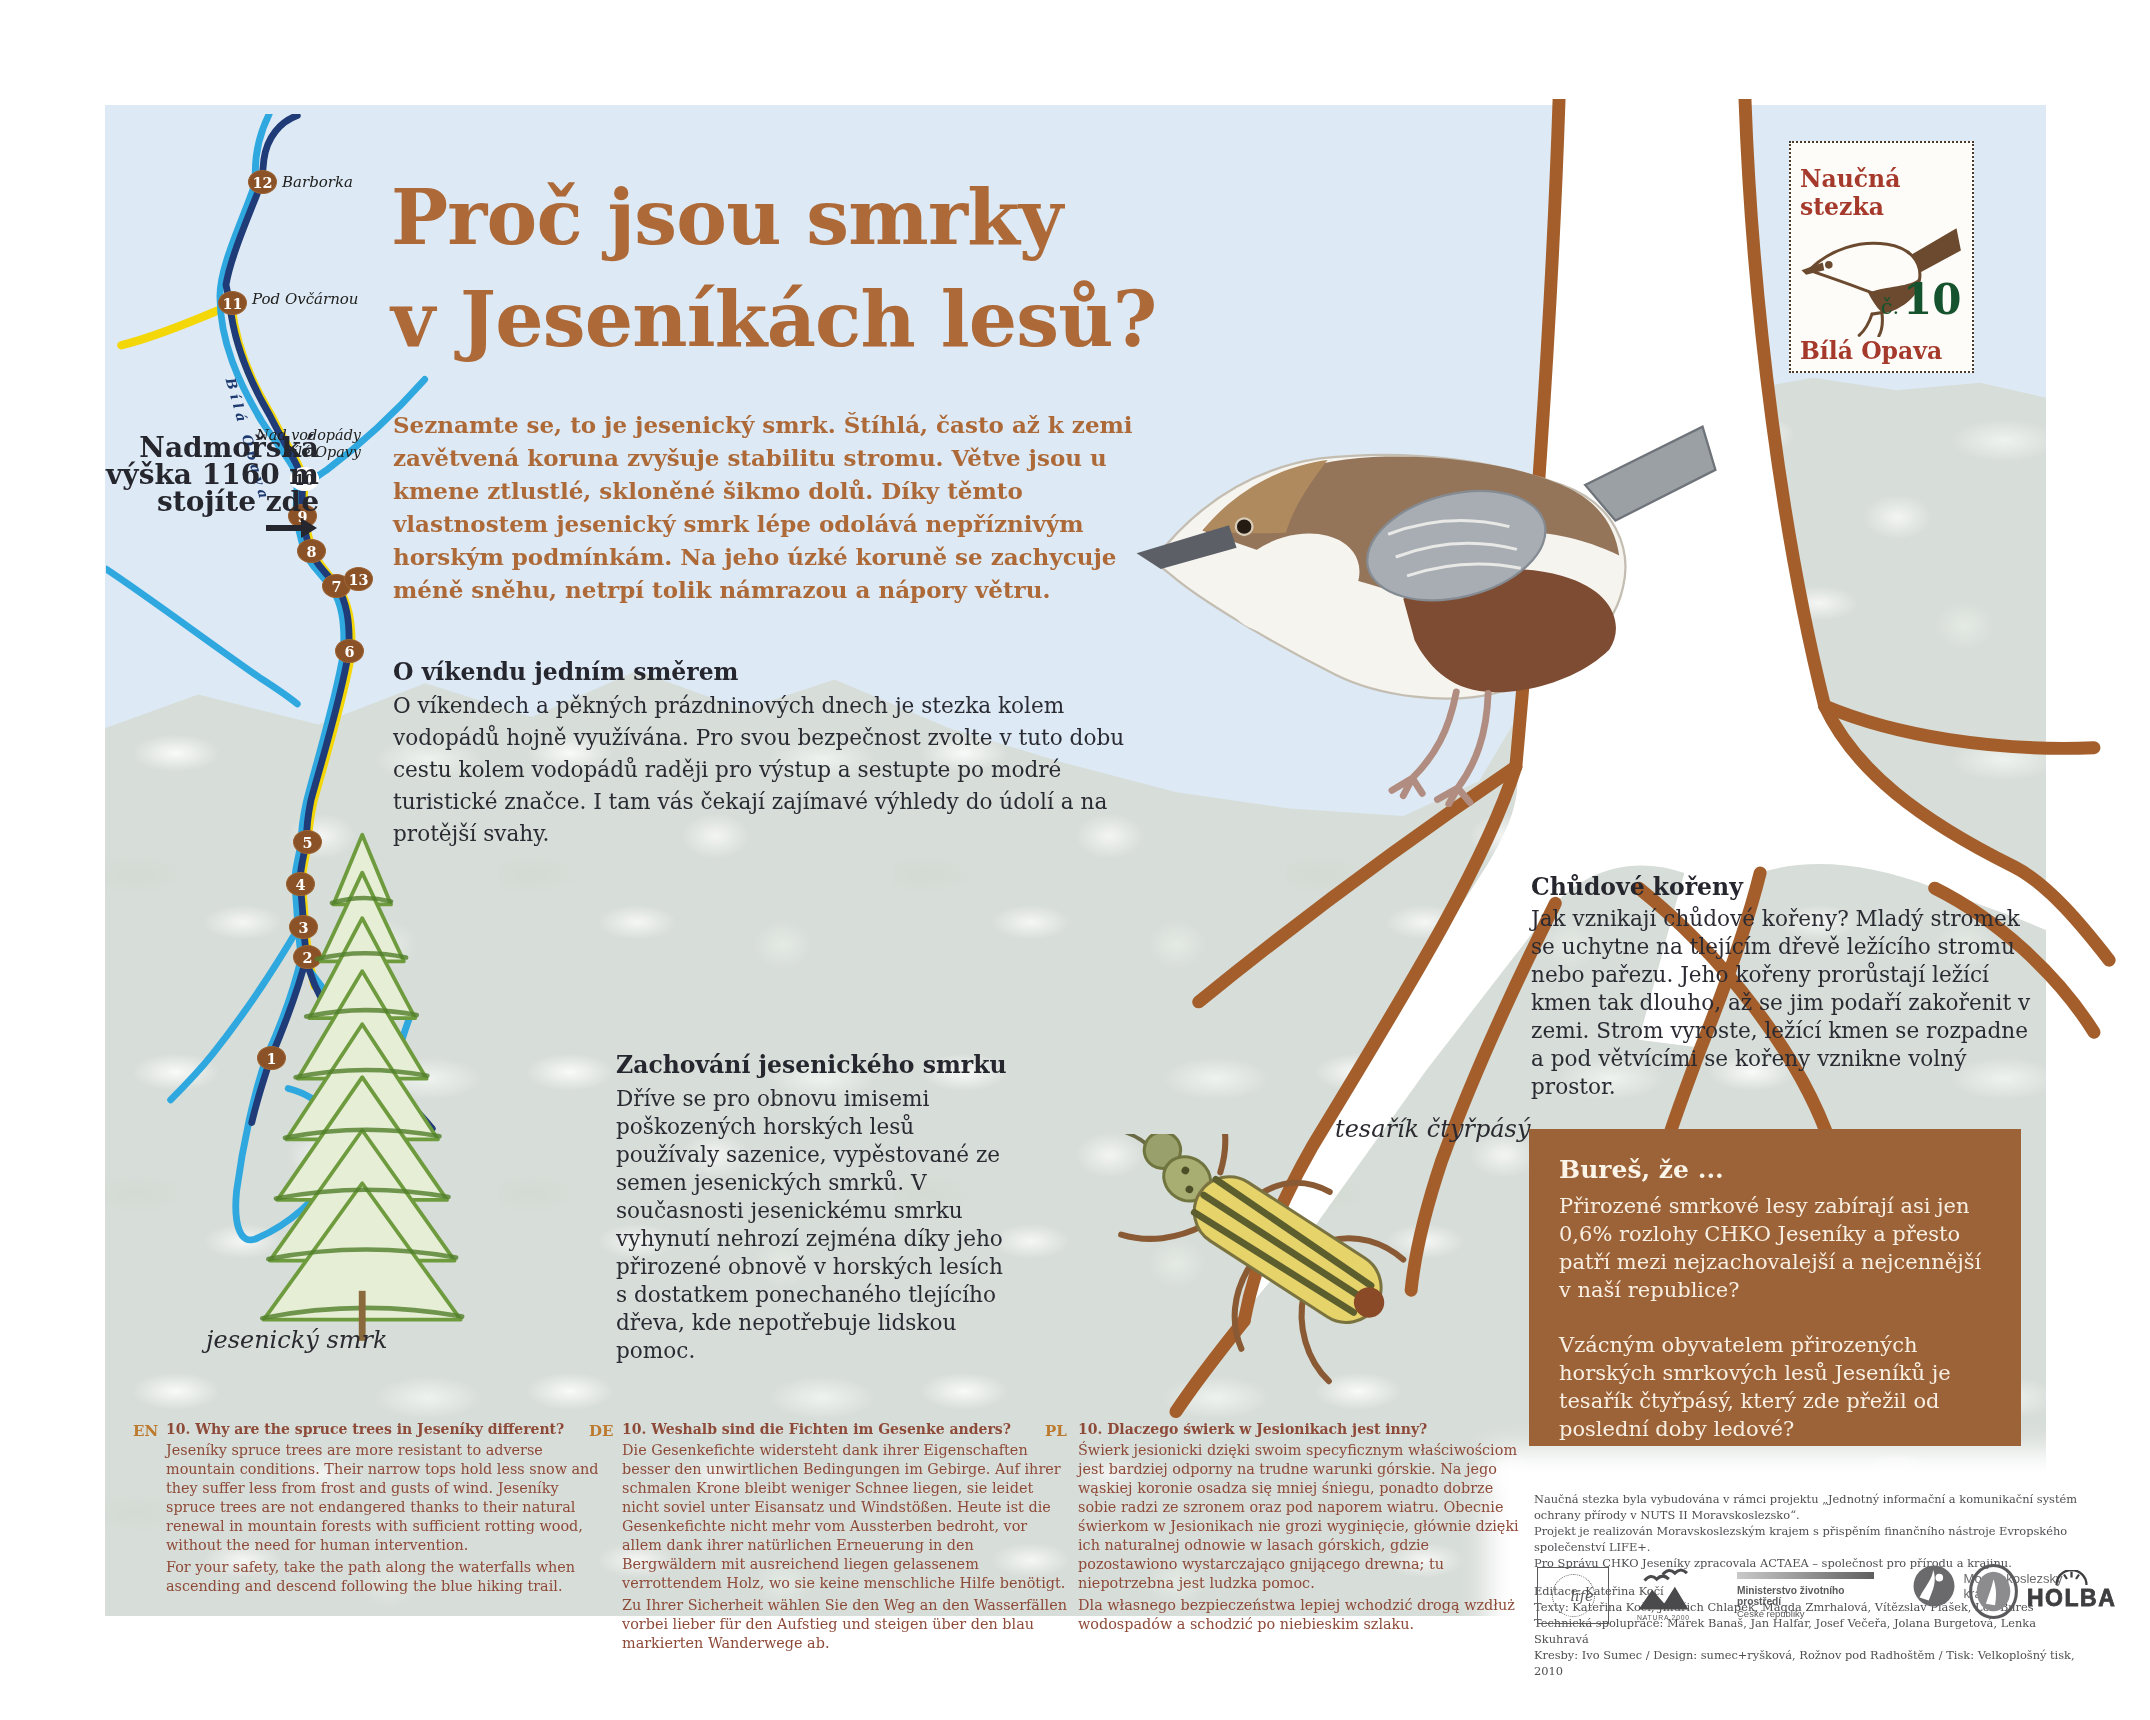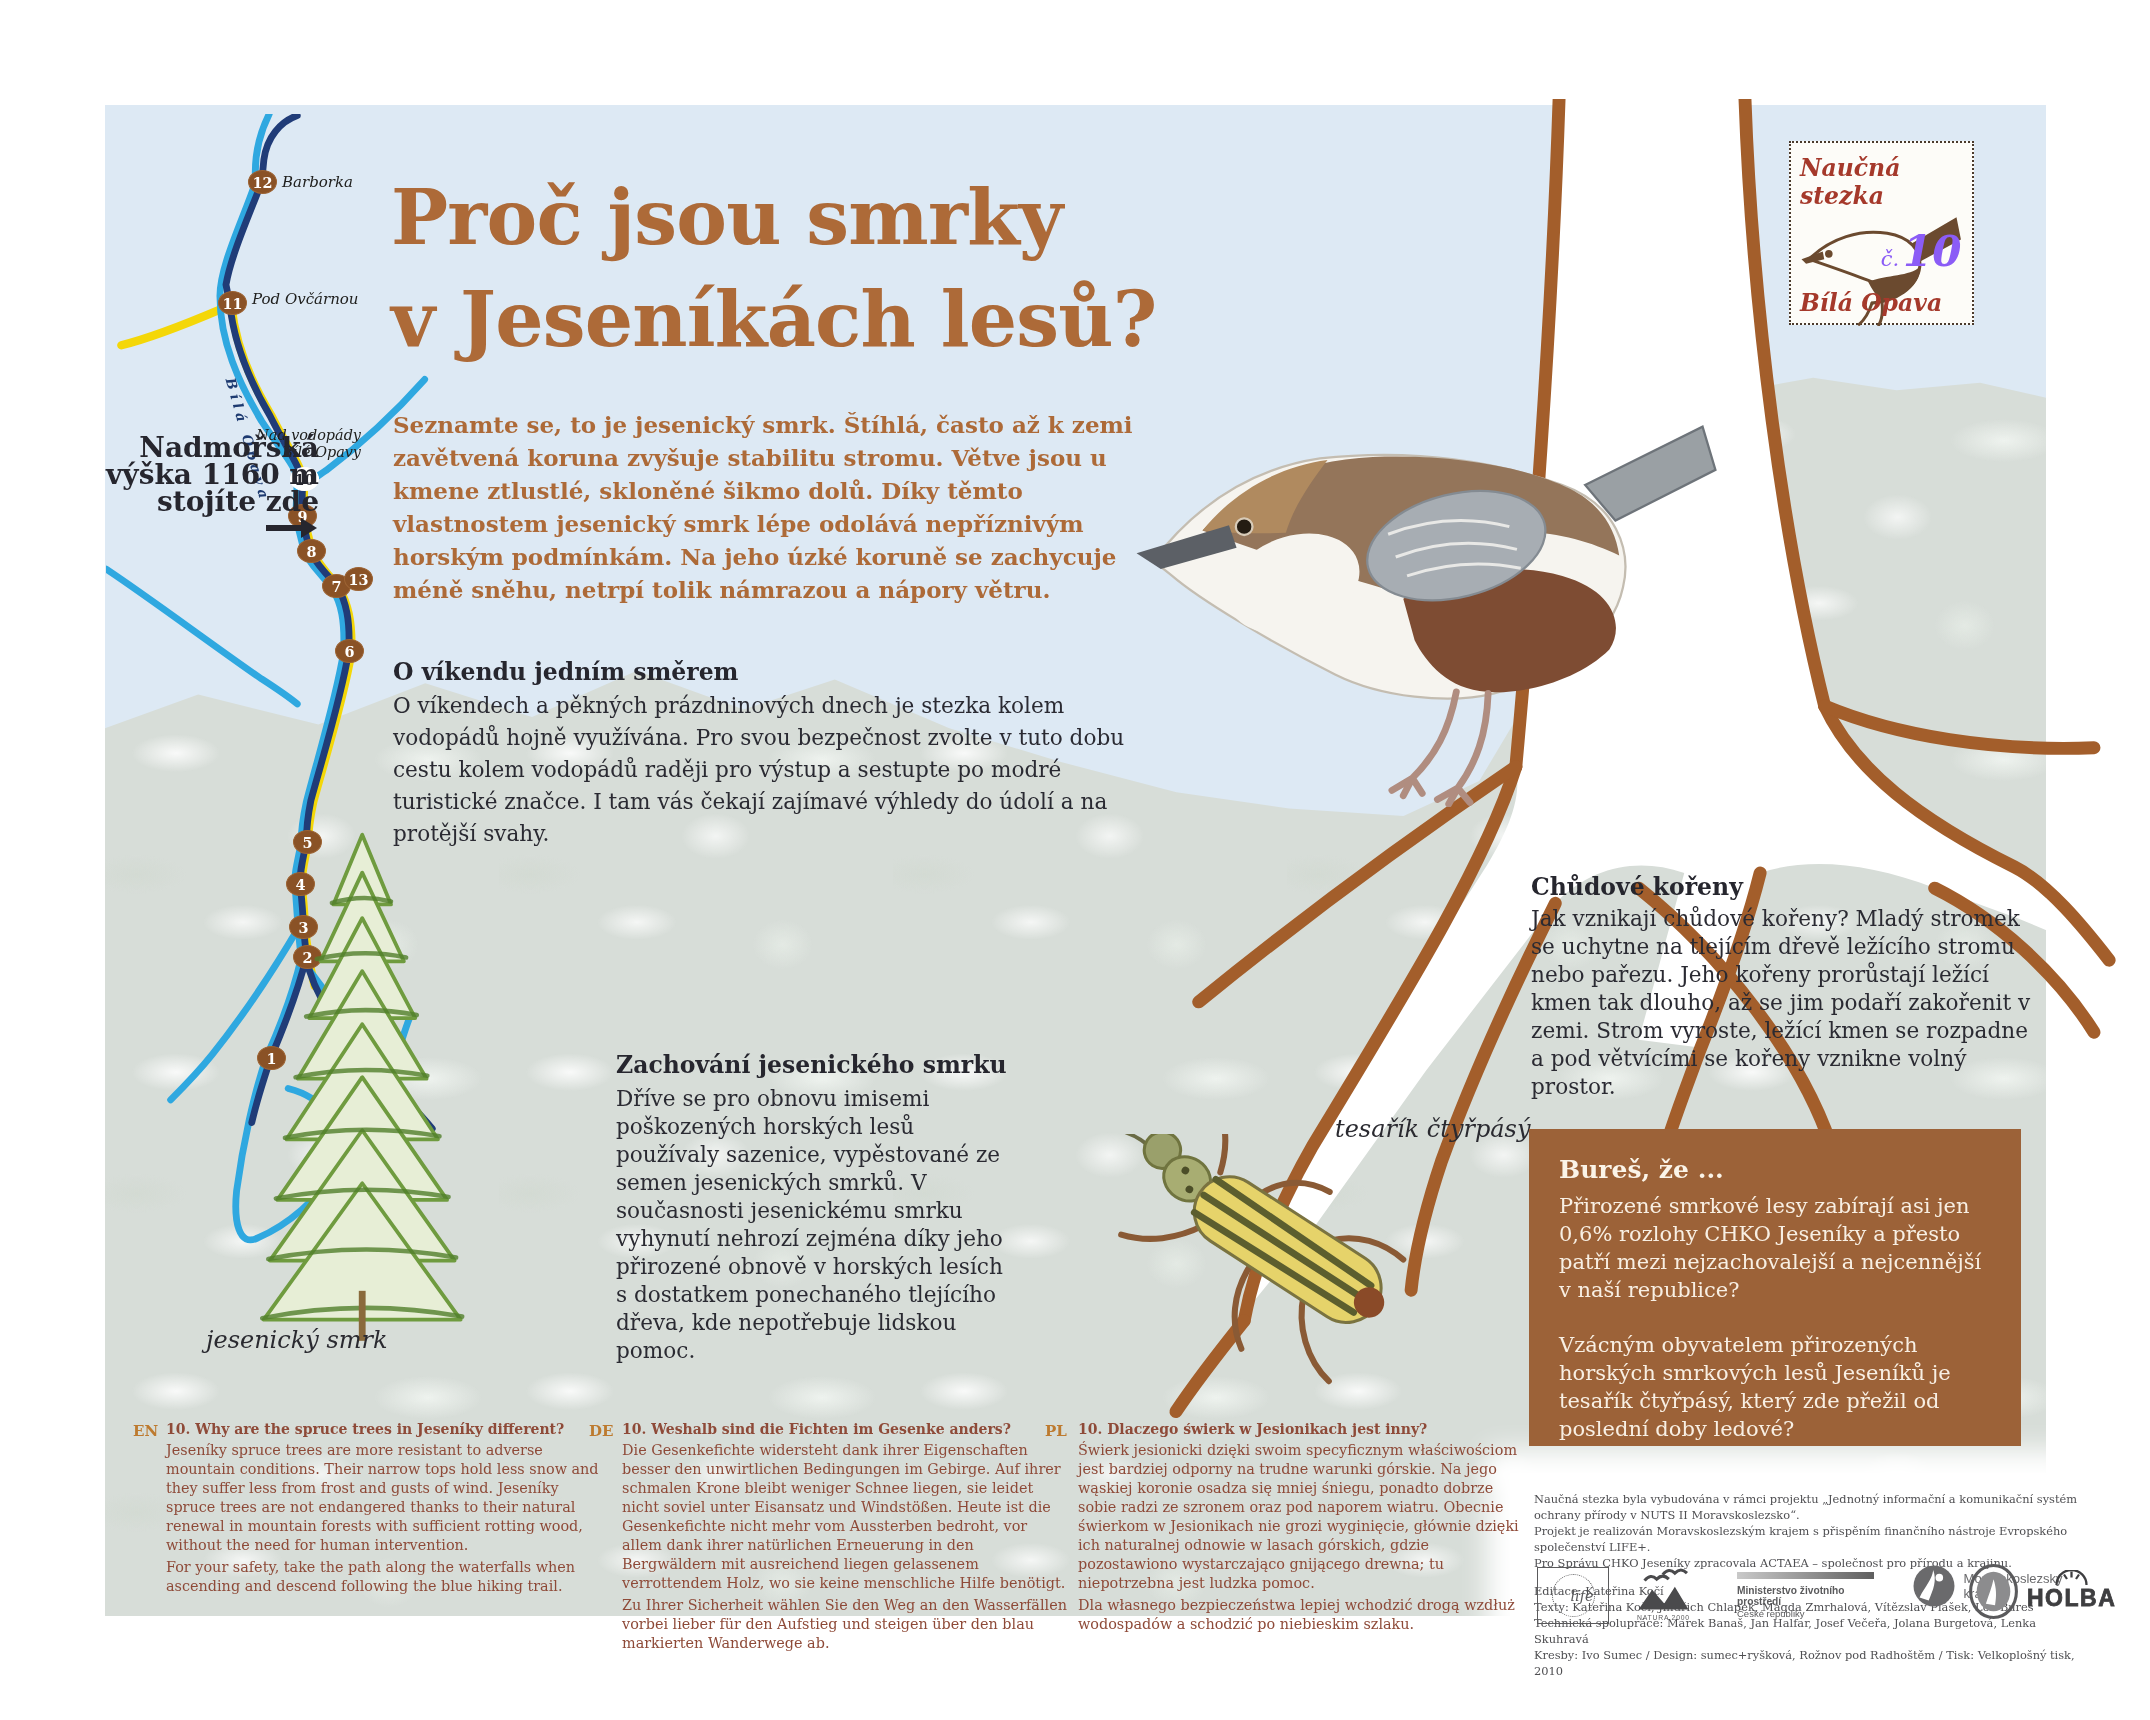--- a/index.html
+++ b/index.html
@@ -62,24 +62,24 @@
                   font-weight:bold;font-size:28px;line-height:27px;}
   #altitude-arrow{margin-top:3px;display:inline-block;position:relative;width:53px;height:20px;}
   #altitude-arrow .bar{position:absolute;left:0;top:6.8px;width:36px;height:6px;background:#26262e;}
   #altitude-arrow .tip{position:absolute;left:35px;top:0;width:0;height:0;
       border-top:10px solid transparent;border-bottom:10px solid transparent;
       border-left:16.7px solid #26262e;}
   #river-label{left:238px;top:376px;transform:rotate(74deg);transform-origin:left top;
       font-style:italic;font-weight:bold;font-size:13.7px;letter-spacing:4.6px;color:#1d3a70;}
 
   
-  #badge{left:1789px;top:141px;width:185px;height:184px;background:#fdfcf8;
-         border:2.3px dotted #4a3a2c;box-sizing:border-box;padding:11px 9px;font-style:italic;}
+  #badge{left:1789px;top:141px;width:185px;height:232px;background:#fdfcf8;
+         border:2.3px dotted #4a3a2c;box-sizing:border-box;padding:22px 9px;}
   #badge .b-title{color:#a5392b;font-weight:bold;font-size:23.5px;}
-  #badge .b-number{position:absolute;right:10.6px;bottom:47px;color:#8b5cf6;}
+  #badge .b-number{position:absolute;right:10.6px;bottom:47px;color:#14532d;}
   #badge .b-number .prefix{font-size:21px;}
   #badge .b-number .num{font-size:42px;font-weight:bold;}
   #badge .b-sub{position:absolute;left:9px;bottom:6px;color:#a5392b;font-weight:bold;font-size:23.5px;}
 
   
   .tr-col{position:absolute;top:1420px;width:478px;}
   .tr-code{position:absolute;left:0;top:1.5px;font-weight:bold;font-size:15px;color:#bd7a2f;}
   .tr-content{margin-left:33px;width:445px;color:#8e4a38;}
   .tr-head{font-weight:bold;font-size:14px;line-height:19px;}
   .tr-body{font-size:14.4px;line-height:19px;margin-top:2.3px;}

